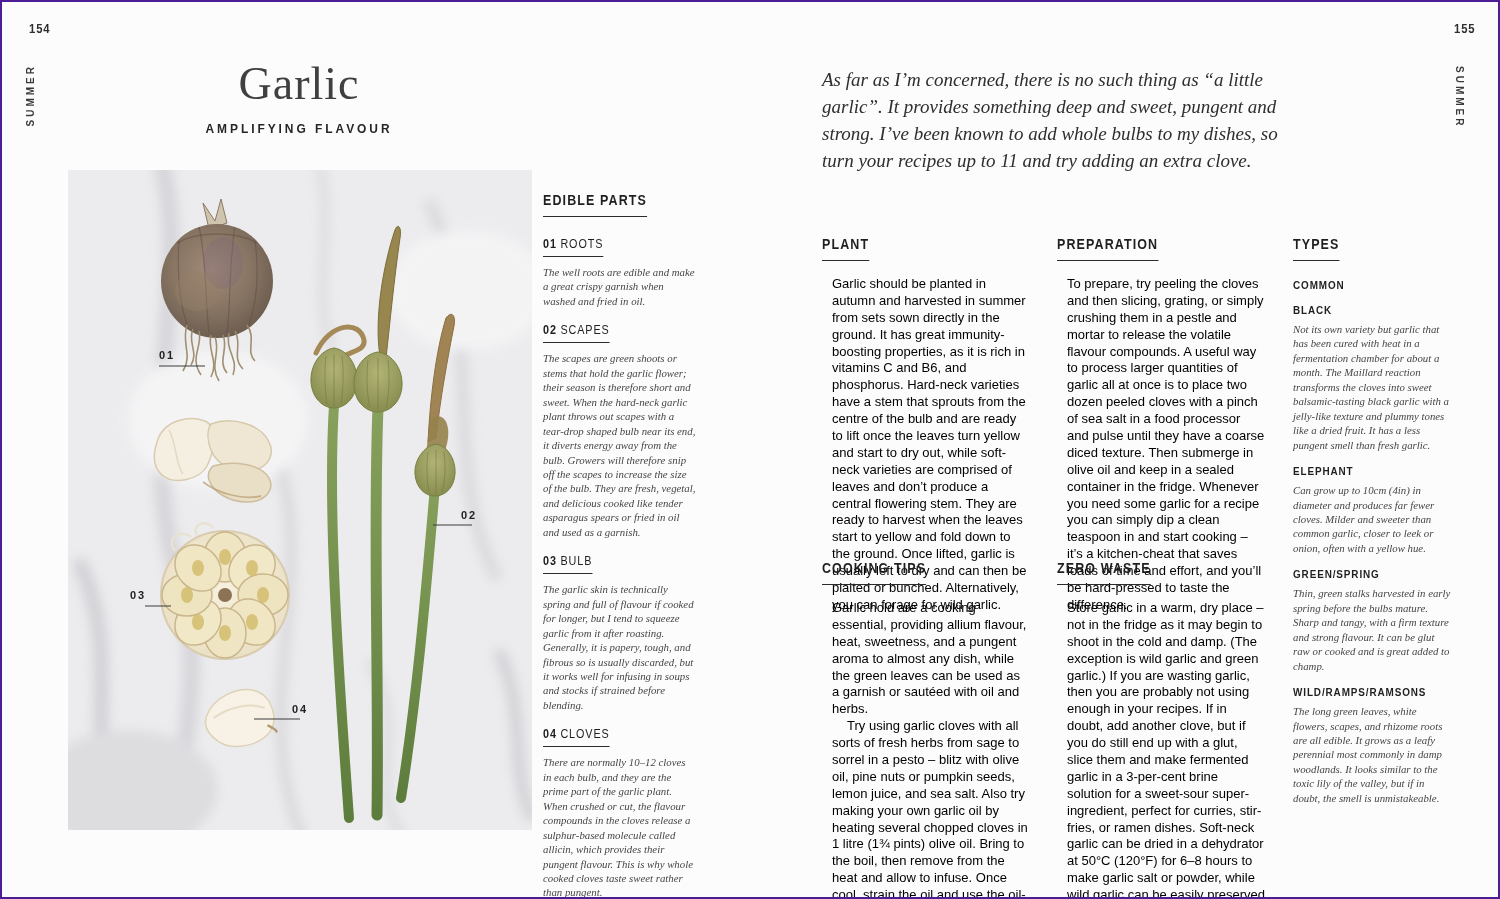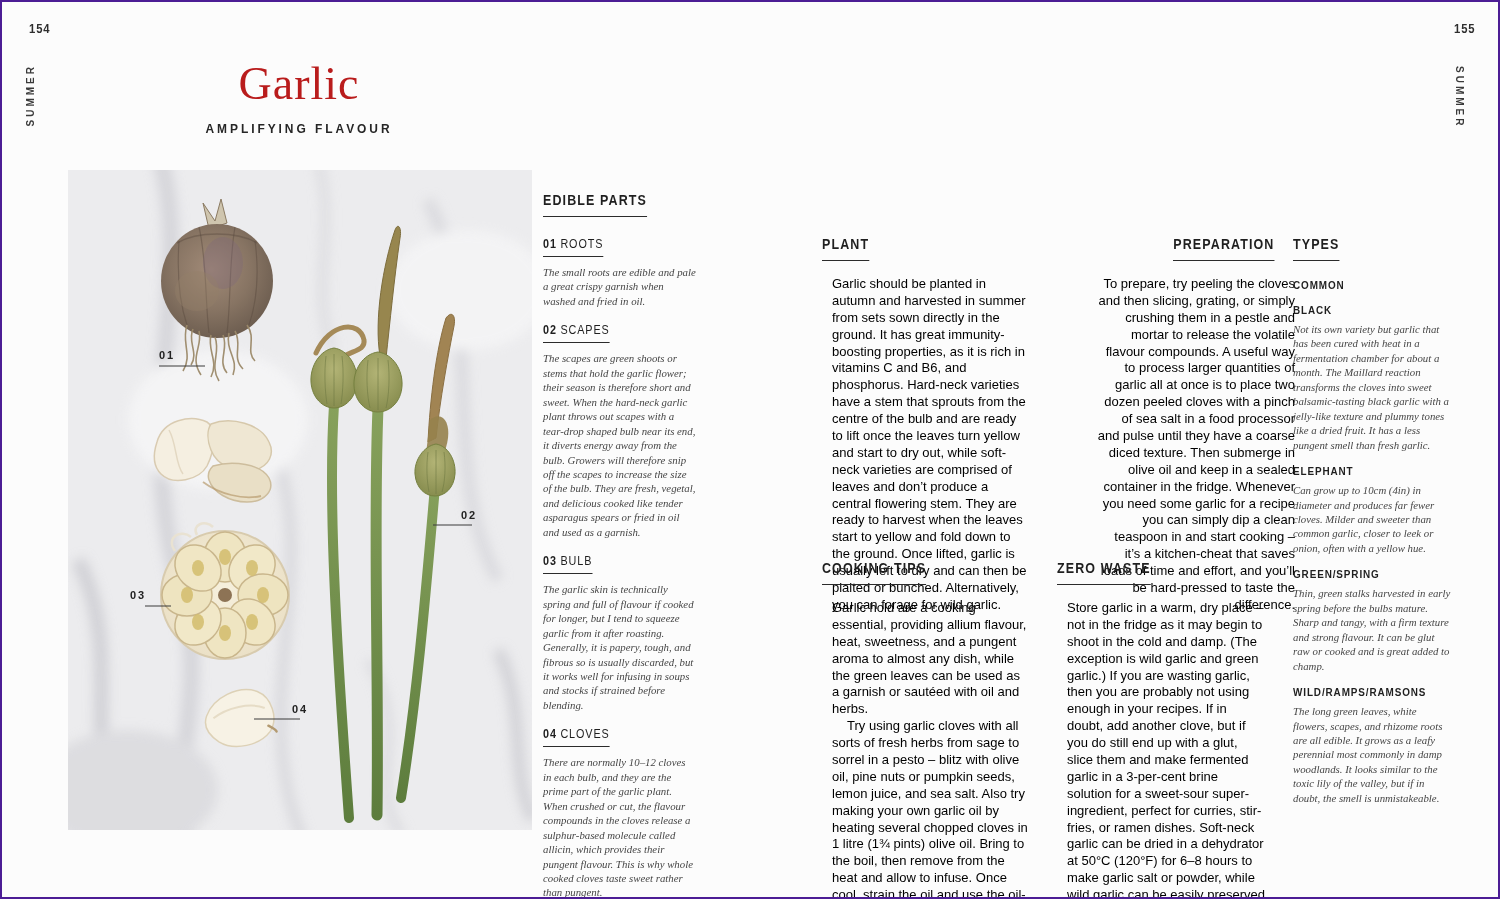--- a/index.html
+++ b/index.html
@@ -16,21 +16,21 @@
   }
   .season{
     position:absolute;font-family:"Liberation Sans",sans-serif;
     font-size:10px;font-weight:700;letter-spacing:3px;color:#3a3a3a;
     writing-mode:vertical-rl;
   }
   .season.flip{transform:rotate(180deg);}
   
   .title-block{position:absolute;left:167px;top:58px;width:260px;text-align:center;}
   .title-main{font-family:"Liberation Serif",serif;font-size:46px;font-weight:400;
-    letter-spacing:1px;color:#b91c1c;margin:0;line-height:1.05;}
+    letter-spacing:1px;color:#404040;margin:0;line-height:1.05;}
   .title-sub{margin-top:13px;font-family:"Liberation Sans",sans-serif;font-size:13px;
     font-weight:700;letter-spacing:3.2px;color:#262626;transform:scaleX(.92);transform-origin:center top;}
   
   .head{font-family:"Liberation Sans",sans-serif;font-weight:700;color:#1f1f1f;
     transform:scaleX(.86);transform-origin:left bottom;white-space:nowrap;}
   .head .rule-wrap{display:inline-block;border-bottom:1.5px solid #2b2b2b;padding-bottom:8px;}
   .head-lg{font-size:14.5px;letter-spacing:1.3px;margin:0 0 15px 0;}
   .subhead{font-family:"Liberation Sans",sans-serif;font-size:12px;letter-spacing:1px;
     color:#1f1f1f;transform:scaleX(.9);transform-origin:left bottom;white-space:nowrap;
     margin:15px 0 8px 0;}
@@ -202,44 +202,45 @@
     </svg>
   </div>
 
   <div class="col" style="left:541px;top:190px;width:153px;">
     <div class="head head-lg">
       <span class="rule-wrap">EDIBLE PARTS</span>
     </div>
     <div class="subhead" style="margin-top:20px;">
       <span class="rule-wrap"><span class="num">01</span><span class="name">ROOTS</span></span>
     </div>
-    <p class="body-italic">The small roots are edible and pale a great crispy garnish when washed and fried in oil.</p>
+    <p class="body-italic">The well roots are edible and make a great crispy garnish when washed and fried in oil.</p>
     <div class="subhead">
       <span class="rule-wrap"><span class="num">02</span><span class="name">SCAPES</span></span>
     </div>
     <p class="body-italic">The scapes are green shoots or stems that hold the garlic flower; their season is therefore short and sweet. When the hard-neck garlic plant throws out scapes with a tear-drop shaped bulb near its end, it diverts energy away from the bulb. Growers will therefore snip off the scapes to increase the size of the bulb. They are fresh, vegetal, and delicious cooked like tender asparagus spears or fried in oil and used as a garnish.</p>
     <div class="subhead">
       <span class="rule-wrap"><span class="num">03</span><span class="name">BULB</span></span>
     </div>
     <p class="body-italic">The garlic skin is technically spring and full of flavour if cooked for longer, but I tend to squeeze garlic from it after roasting. Generally, it is papery, tough, and fibrous so is usually discarded, but it works well for infusing in soups and stocks if strained before blending.</p>
     <div class="subhead">
       <span class="rule-wrap"><span class="num">04</span><span class="name">CLOVES</span></span>
     </div>
     <p class="body-italic">There are normally 10–12 cloves in each bulb, and they are the prime part of the garlic plant. When crushed or cut, the flavour compounds in the cloves release a sulphur-based molecule called allicin, which provides their pungent flavour. This is why whole cooked cloves taste sweet rather than pungent.</p>
   </div>
 
+  <div class="quote">As far as I’m concerned, there is no such thing as “a little garlic”. It provides something deep and sweet, pungent and strong. I’ve been known to add whole bulbs to my dishes, so turn your recipes up to 11 and try adding an extra clove.</div>
 
   <div class="col" style="left:820px;top:234px;width:218px;">
     <div class="head head-lg">
       <span class="rule-wrap">PLANT</span>
     </div>
     <p class="body-main">Garlic should be planted in autumn and harvested in summer from sets sown directly in the ground. It has great immunity-boosting properties, as it is rich in vitamins C and B6, and phosphorus. Hard-neck varieties have a stem that sprouts from the centre of the bulb and are ready to lift once the leaves turn yellow and start to dry out, while soft-neck varieties are comprised of leaves and don’t produce a central flowering stem. They are ready to harvest when the leaves start to yellow and fold down to the ground. Once lifted, garlic is usually left to dry and can then be plaited or bunched. Alternatively, you can forage for wild garlic.</p>
   </div>
 
-  <div class="col" style="left:1085px;top:234px;width:218px;text-align:right;">
+  <div class="col" style="left:1055px;top:234px;width:218px;">
     <div class="head head-lg">
       <span class="rule-wrap">PREPARATION</span>
     </div>
     <p class="body-main">To prepare, try peeling the cloves and then slicing, grating, or simply crushing them in a pestle and mortar to release the volatile flavour compounds. A useful way to process larger quantities of garlic all at once is to place two dozen peeled cloves with a pinch of sea salt in a food processor and pulse until they have a coarse diced texture. Then submerge in olive oil and keep in a sealed container in the fridge. Whenever you need some garlic for a recipe you can simply dip a clean teaspoon in and start cooking – it’s a kitchen-cheat that saves loads of time and effort, and you’ll be hard-pressed to taste the difference.</p>
   </div>
 
   <div class="col" style="left:1291px;top:234px;width:160px;">
     <div class="head head-lg">
       <span class="rule-wrap">TYPES</span>
     </div>

